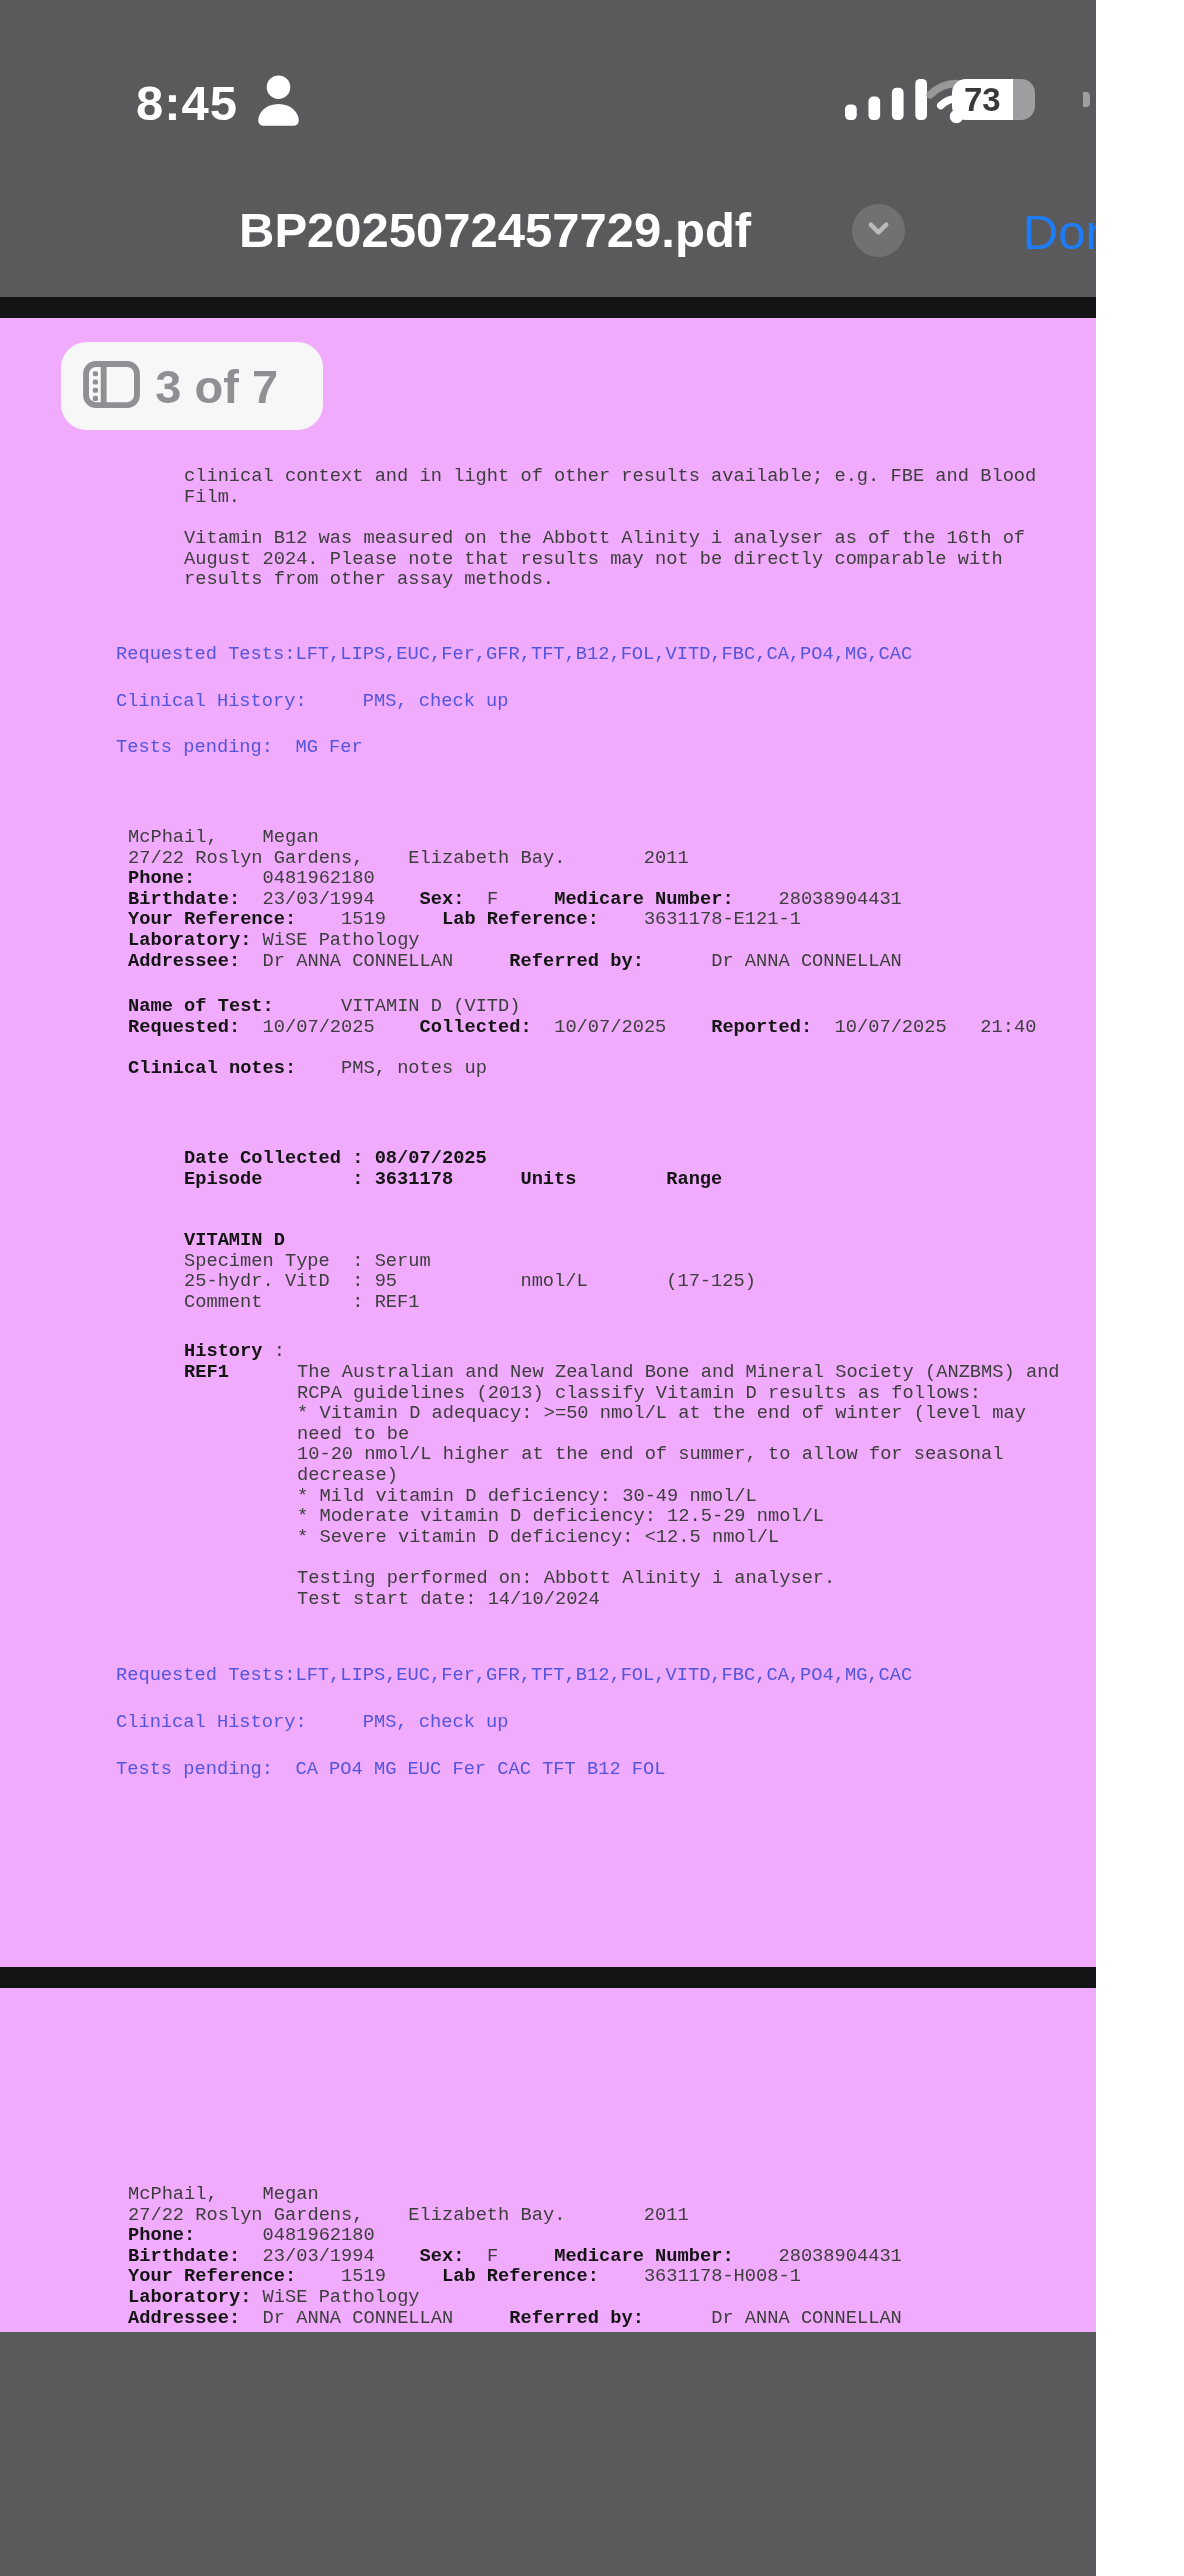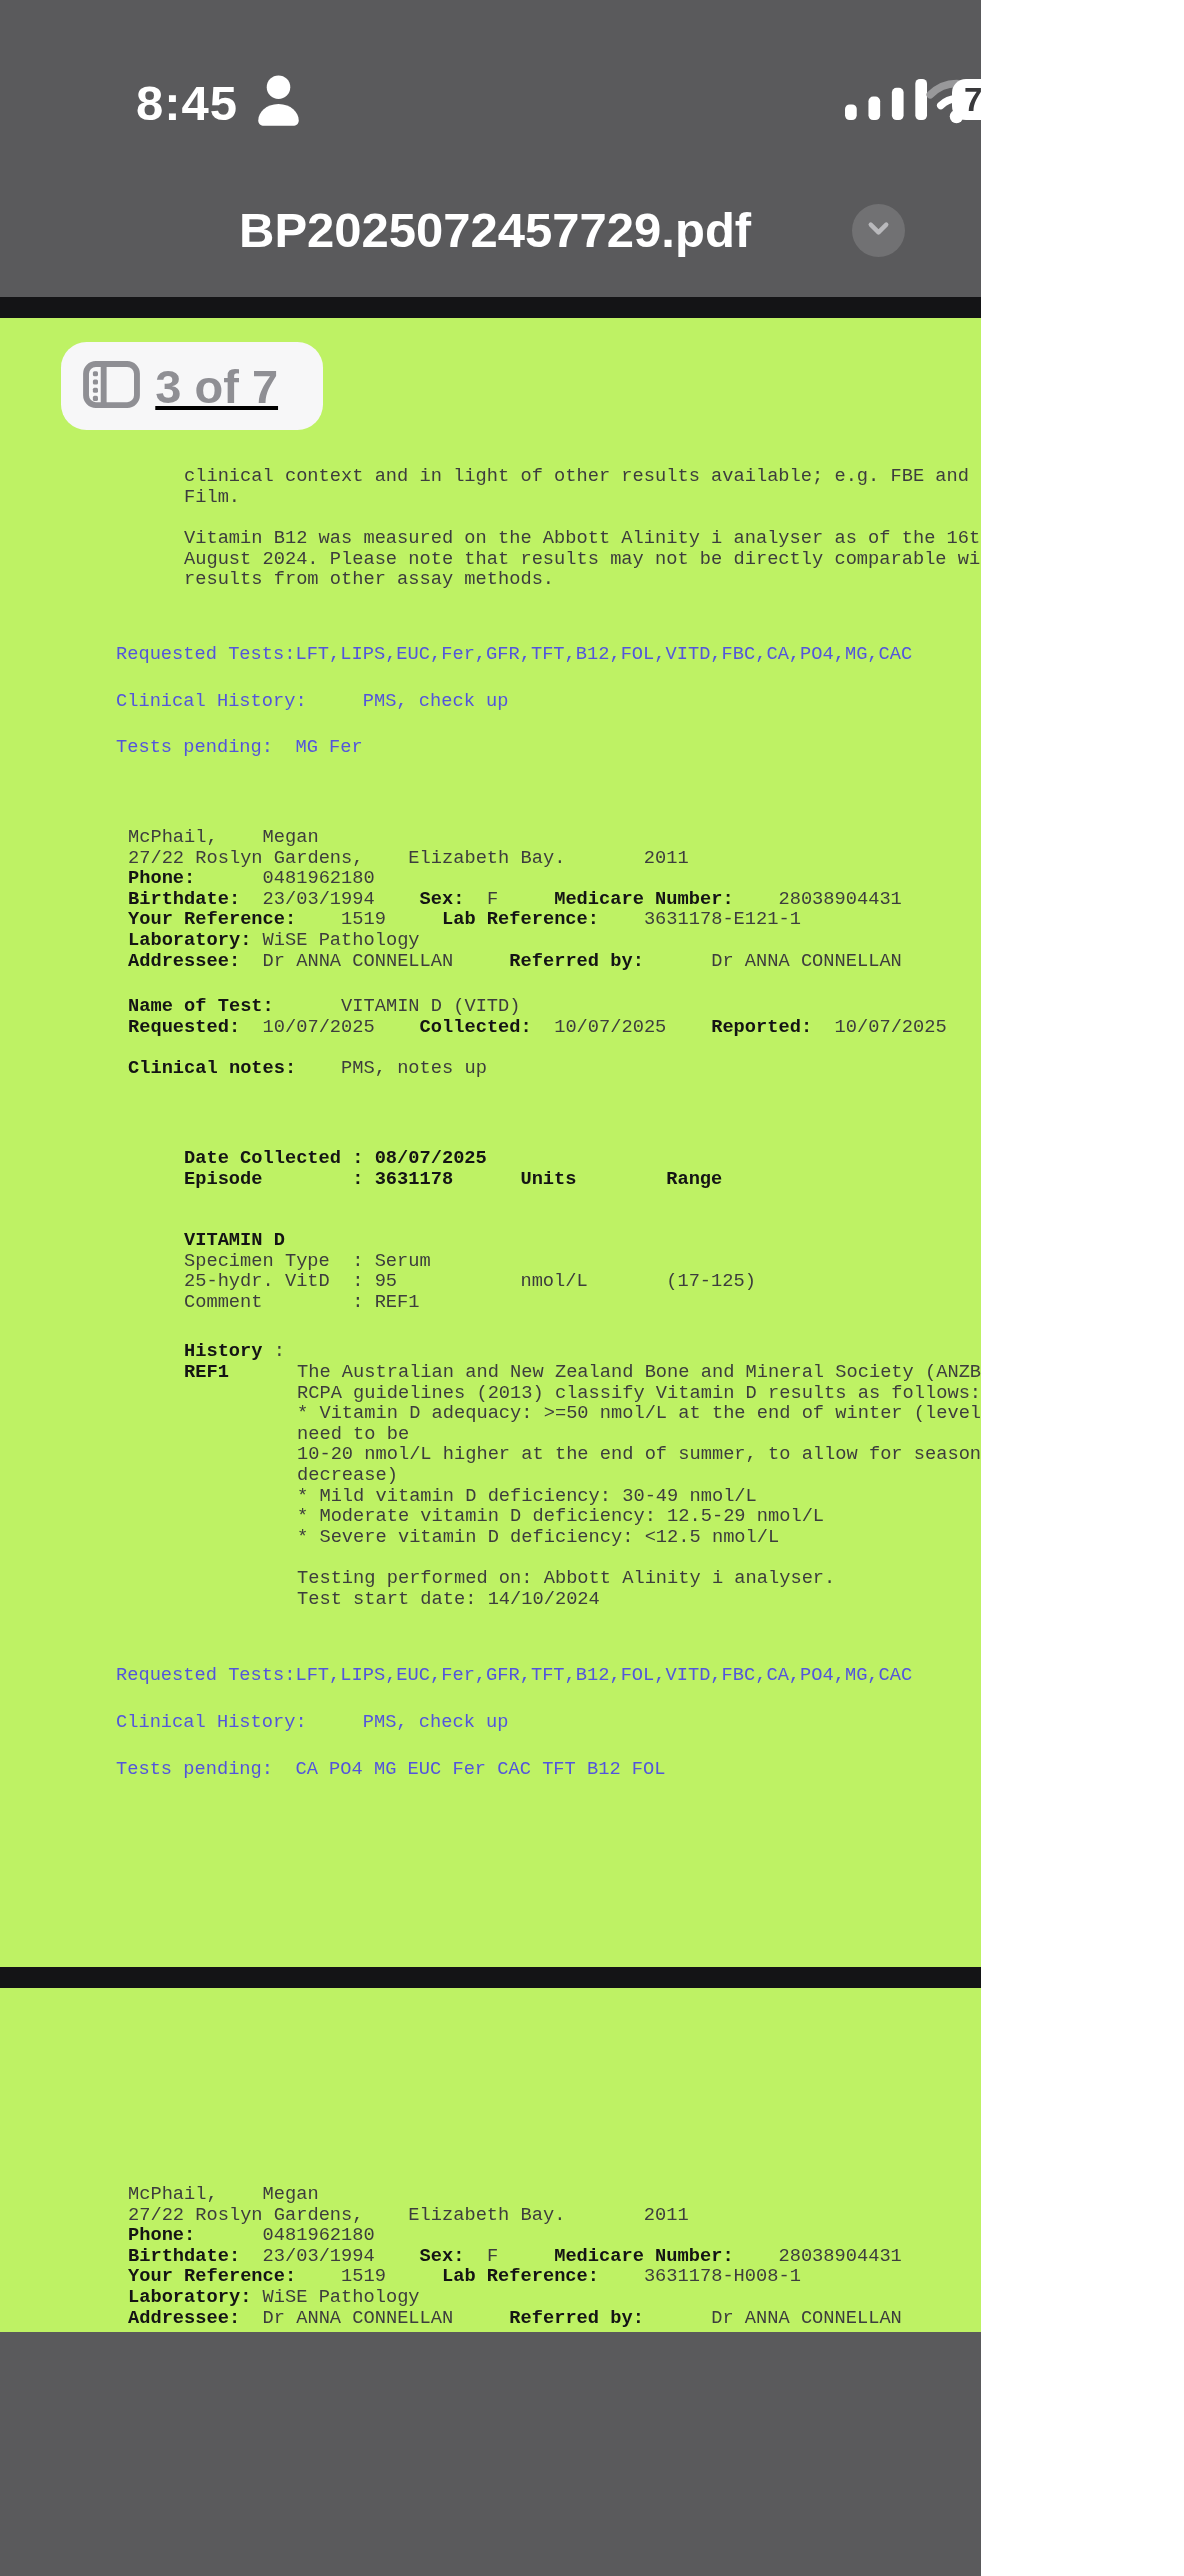--- a/index.html
+++ b/index.html
@@ -1,16 +1,16 @@
 <!DOCTYPE html>
 <html><head>
 <meta charset="utf-8">
 <style>
   html,body{margin:0;padding:0;background:#ffffff;}
-  .screen{position:relative;width:981px;height:2576px;background:#bef264;overflow:hidden;
+  .screen{position:relative;width:1096px;height:2576px;background:#f0abfc;overflow:hidden;
           font-family:"Liberation Sans",sans-serif;}
 
   
   .hdr{position:absolute;top:0;left:0;width:1185px;height:297px;background:#5a5a5c;}
   .time{position:absolute;left:136px;top:75px;font-size:49px;font-weight:600;color:#ffffff;letter-spacing:1px;}
   .person{position:absolute;left:255px;top:73px;}
   .signal{position:absolute;left:845px;top:79px;}
   .wifi{position:absolute;left:925px;top:79px;}
   .battery{position:absolute;left:952px;top:79px;width:83px;height:41px;border-radius:14px;overflow:hidden;display:flex;}
   .battery .fill{width:73%;background:#ffffff;color:#39393b;font-size:33px;font-weight:700;
@@ -21,21 +21,21 @@
   .title{position:absolute;top:202px;left:239px;width:707px;text-align:left;font-size:49px;font-weight:700;color:#ffffff;}
   .chev-btn{position:absolute;left:852px;top:204px;width:53px;height:53px;border-radius:50%;background:rgba(255,255,255,0.14);
             display:flex;align-items:center;justify-content:center;}
   .done{position:absolute;right:45px;top:204px;font-size:49px;font-weight:500;color:#1d7cf7;margin-left:15px;}
 
   .sep1{position:absolute;top:297px;left:0;width:1185px;height:20.6px;background:#141416;}
   .sep2{position:absolute;top:1967px;left:0;width:1185px;height:20.6px;background:#141416;}
 
   
   .pill{position:absolute;left:61px;top:342px;width:262px;height:88px;background:#f7f7f8;border-radius:25.5px;
-        display:flex;align-items:center;padding-left:21.6px;box-sizing:border-box;gap:15.7px;text-decoration:underline;}
+        display:flex;align-items:center;padding-left:21.6px;box-sizing:border-box;gap:15.7px;}
   .pill-label{font-size:47px;font-weight:600;color:#8f8f94;}
 
   
   .mono{position:absolute;font-family:Liberation Mono, monospace;font-size:18.7px;line-height:20.6px;
         color:#3d3d3d;white-space:pre;}
   .mono .b{font-weight:700;color:#141414;}
   .blue{color:#5355dc;}
   .boldblock{font-weight:700;color:#141414;}
 
   #para1{left:184px;top:466px;}

